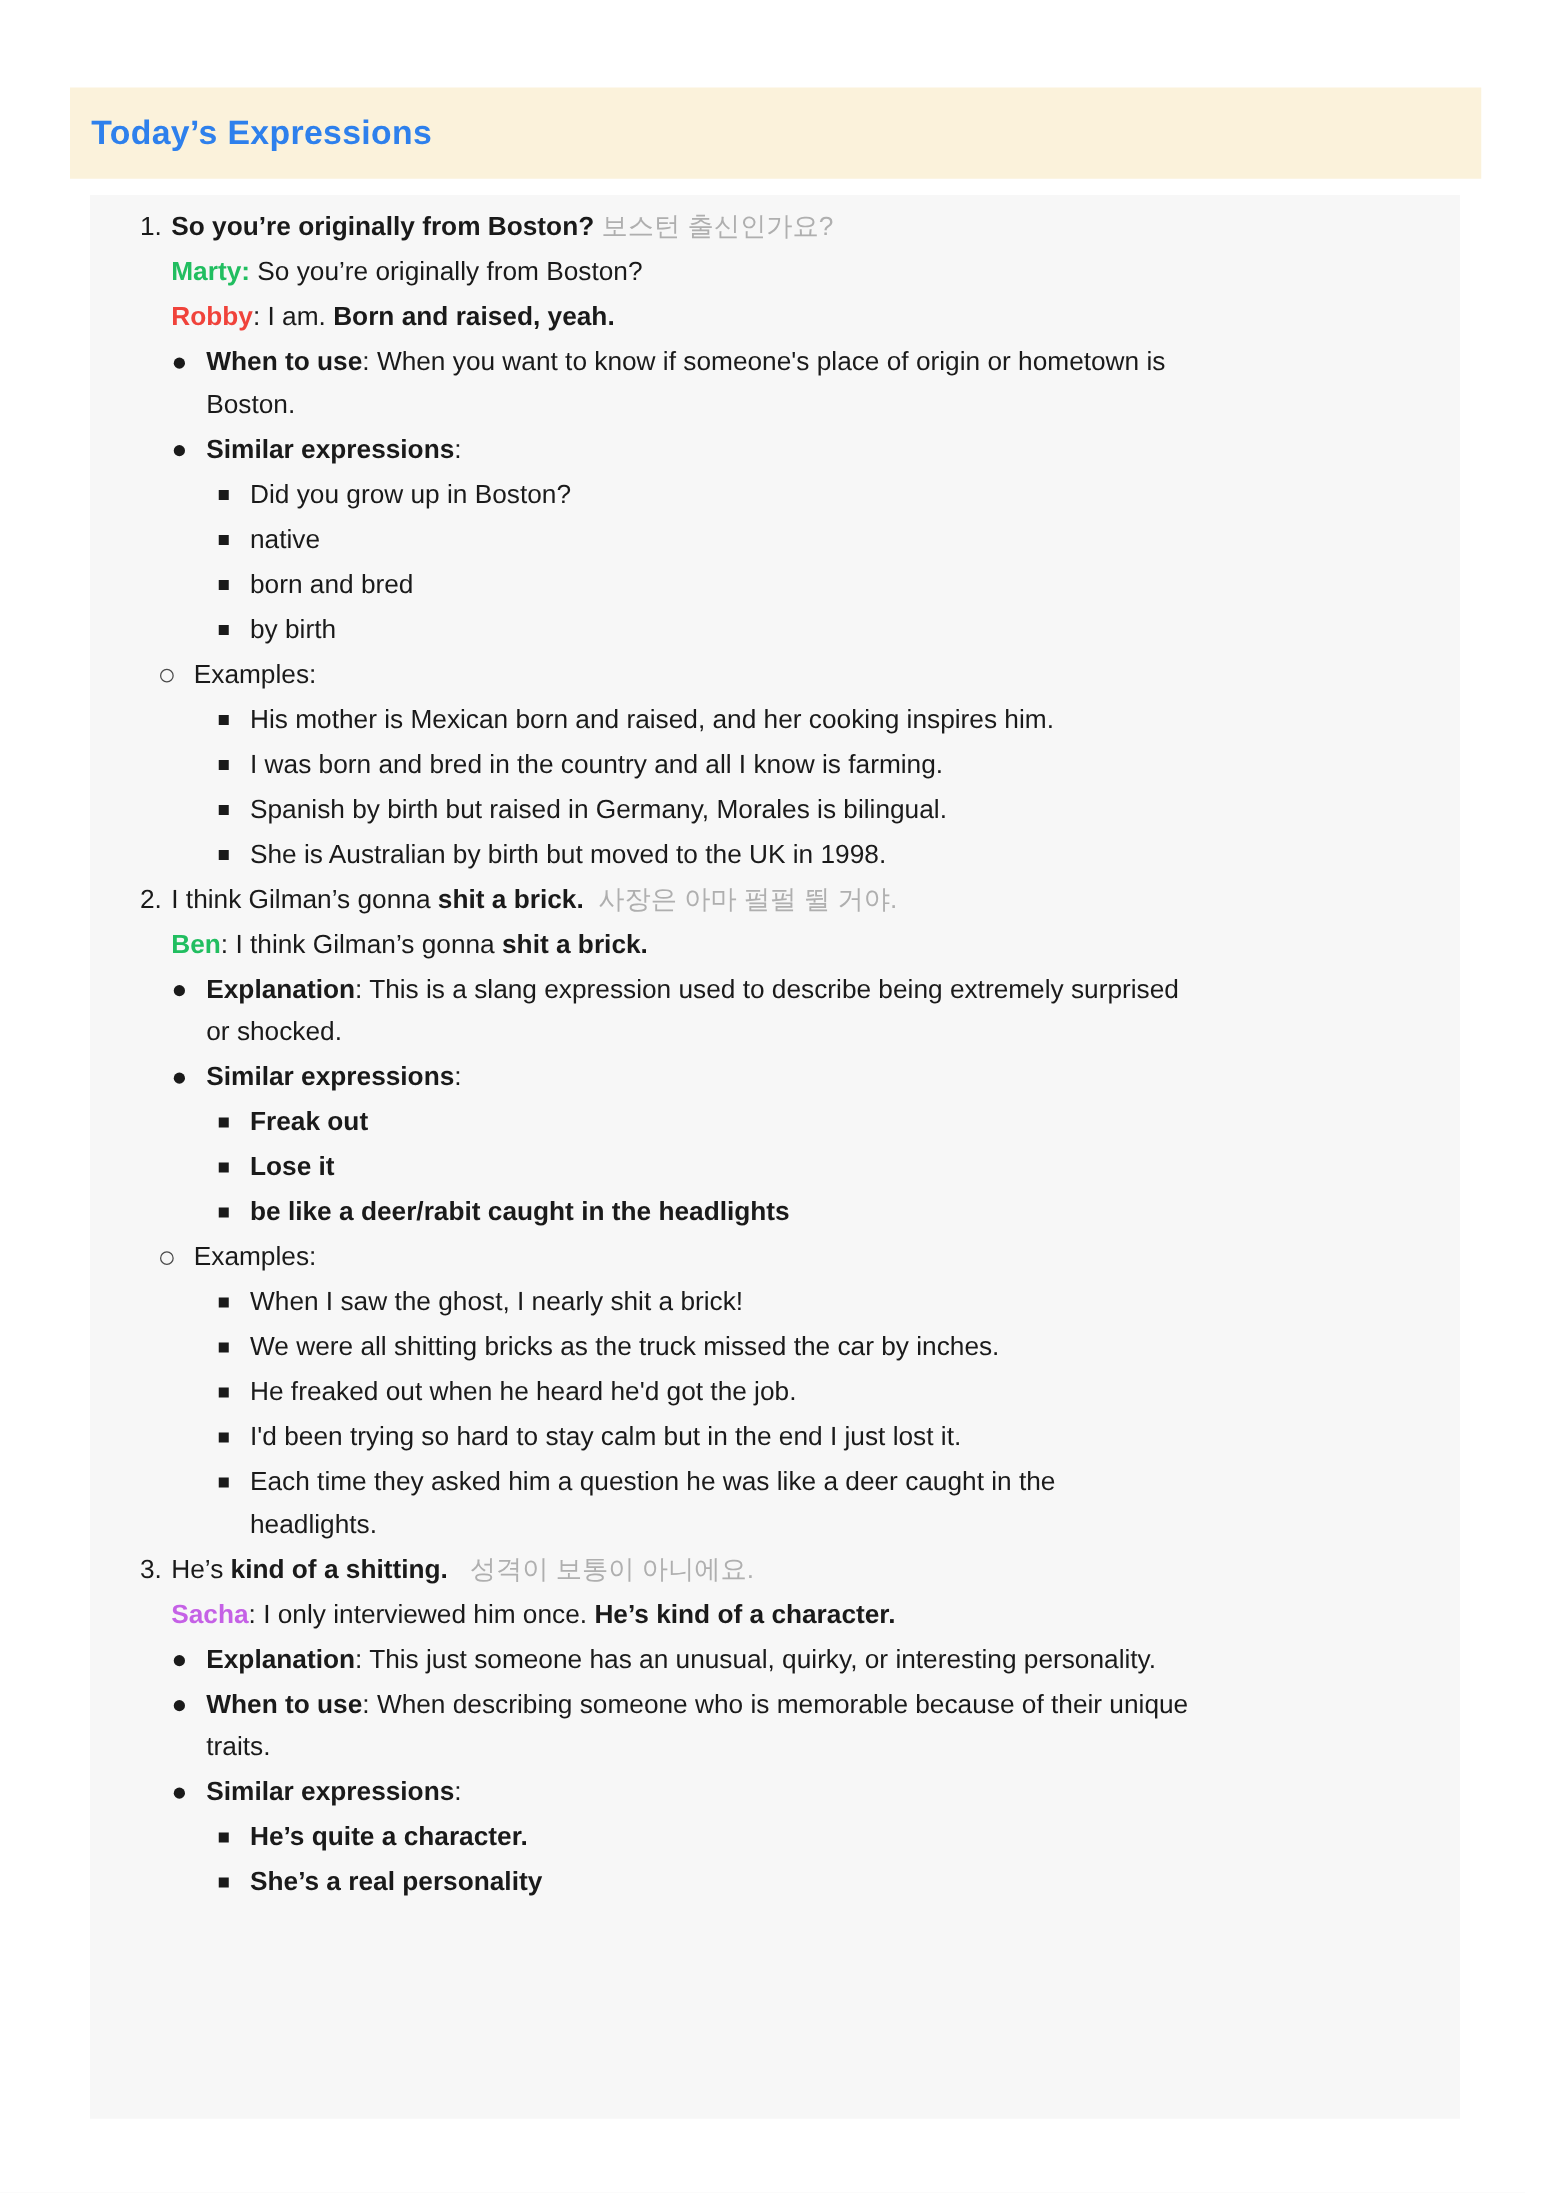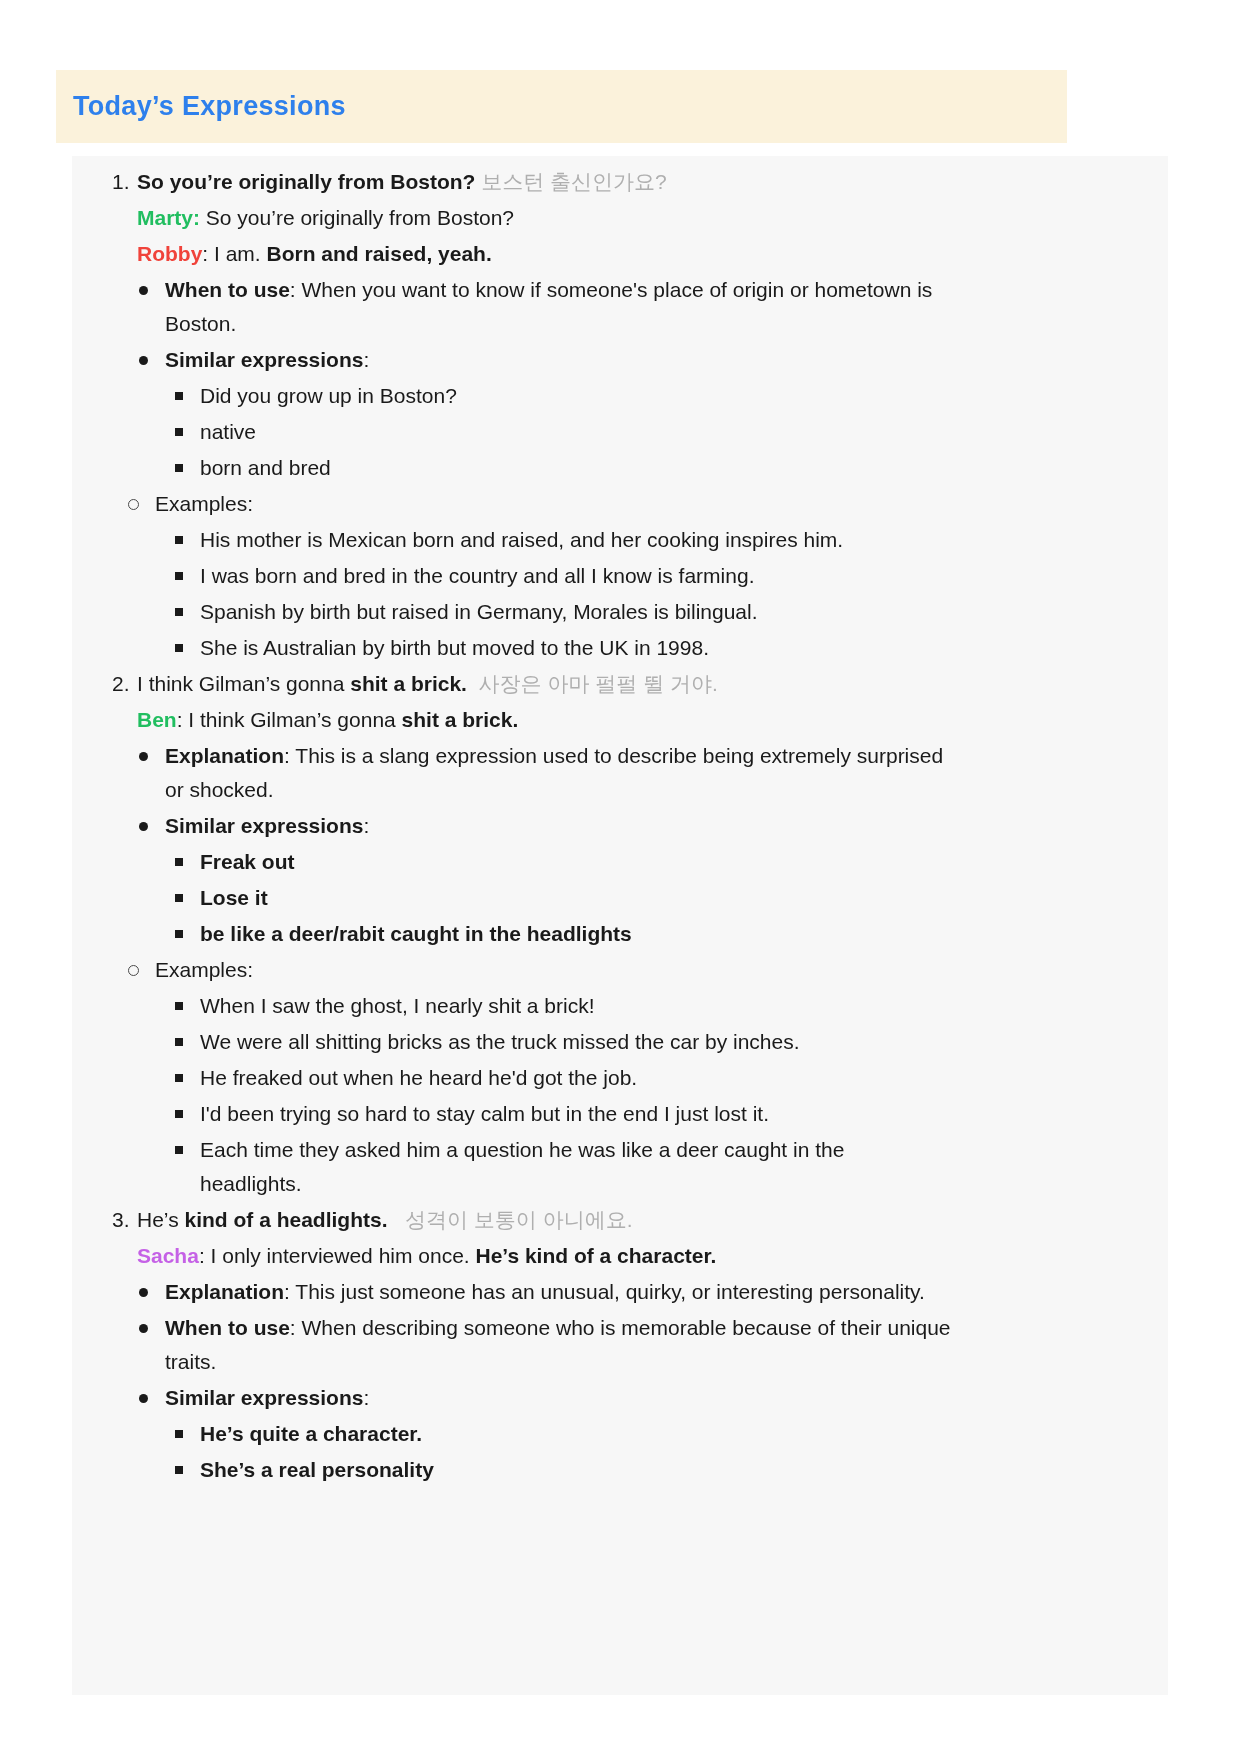--- a/index.html
+++ b/index.html
@@ -6,21 +6,21 @@
   body {
     width:1241px; height:1754px;
     background:#ffffff;
     font-family:"Liberation Sans", sans-serif;
     color:var(--text,#1a1a1a);
     position:relative;
     overflow:hidden;
   }
   .band {
     position:absolute; left:56px; top:70px;
-    width:1011px; height:73px;
+    width:1129px; height:73px;
     background:var(--band-cream,#fbf2db);
   }
   .band .title {
     margin:0; padding:21px 0 0 17px;
     font-size:27px; font-weight:bold;
     letter-spacing:0.3px;
     color:var(--accent-blue,#2e80ec);
   }
   .panel {
     position:absolute; left:72px; top:156px;
@@ -95,20 +95,26 @@
         <div class="squareb"></div>
       </span>
       <div class="txt"><span>native</span></div>
     </div>
     <div class="row t-square">
       <span class="marker">
         <div class="squareb"></div>
       </span>
       <div class="txt"><span>born and bred</span></div>
     </div>
+    <div class="row t-square">
+      <span class="marker">
+        <div class="squareb"></div>
+      </span>
+      <div class="txt"><span>by birth</span></div>
+    </div>
     <div class="row t-circle">
       <span class="marker">
         <div class="circle"></div>
       </span>
       <div class="txt"><span>Examples:</span></div>
     </div>
     <div class="row t-square">
       <span class="marker">
         <div class="squareb"></div>
       </span>
@@ -200,21 +206,21 @@
       <div class="txt"><span>I'd been trying so hard to stay calm but in the end I just lost it.</span></div>
     </div>
     <div class="row t-square">
       <span class="marker">
         <div class="squareb"></div>
       </span>
       <div class="txt"><span>Each time they asked him a question he was like a deer caught in the headlights.</span></div>
     </div>
     <div class="row t-heading">
       <span class="marker">3.</span>
-      <div class="txt"><span>He’s </span><span class="b">kind of a headlights.</span><span class="c-gray">   성격이 보통이 아니에요.</span></div>
+      <div class="txt"><span>He’s </span><span class="b">kind of a shitting.</span><span class="c-gray">   성격이 보통이 아니에요.</span></div>
     </div>
     <div class="row t-dialog">
       <div class="txt"><span class="b c-purple">Sacha</span><span>: I only interviewed him once. </span><span class="b">He’s kind of a character.</span></div>
     </div>
     <div class="row t-bullet">
       <span class="marker">
         <div class="disc"></div>
       </span>
       <div class="txt"><span class="b">Explanation</span><span>: This just someone has an unusual, quirky, or interesting personality.</span></div>
     </div>

